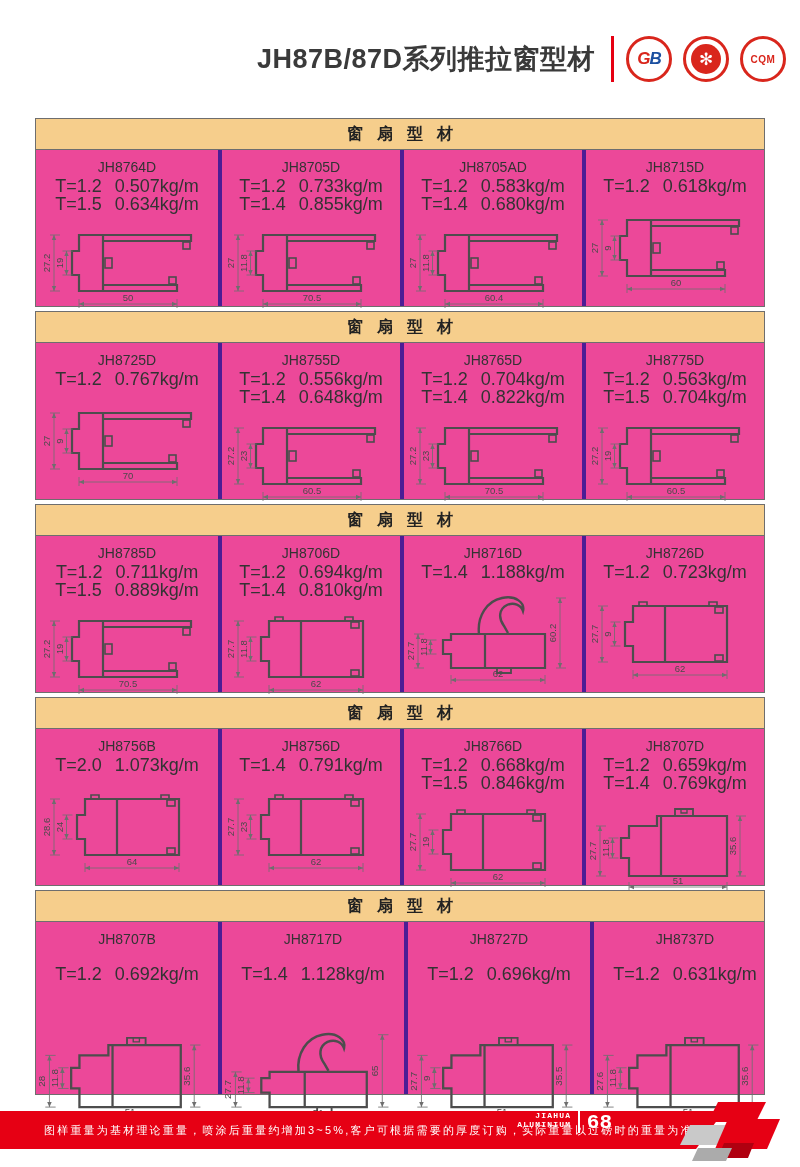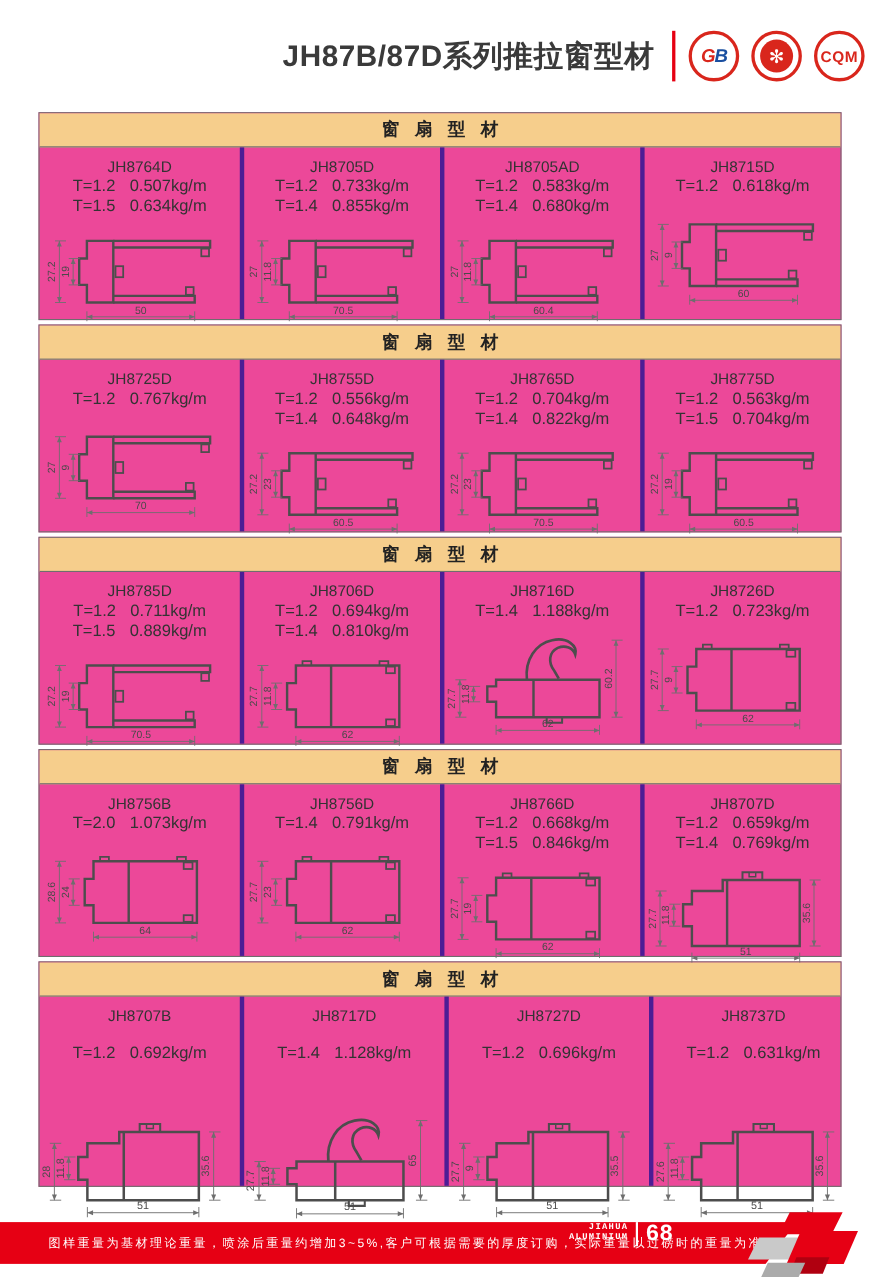--- a/index.html
+++ b/index.html
@@ -2,45 +2,45 @@
 <html><head>
 <meta charset="utf-8">
 <style>
   * { margin:0; padding:0; box-sizing:border-box; }
   html,body { width:800px; }
   body {
     width:800px; height:1167px; position:relative; background:#ffffff;
     font-family:"Liberation Sans", sans-serif; color:#333; overflow:hidden;
   }
   
-  .header { height:102px; display:flex; align-items:center; justify-content:flex-end; padding-right:14px; }
+  .header { height:118px; display:flex; align-items:center; justify-content:flex-end; padding-right:14px; }
   .title-block { text-align:right; margin-right:14px; }
   .title { font-size:27px; font-weight:bold; color:#3a3a3a; letter-spacing:0.5px; }
   .subtitle { font-size:11px; color:#4a4a4a; letter-spacing:1.6px; margin-top:3px; word-spacing:3px; }
   .header-divider { width:3px; height:46px; background:#e60012; margin:0 12px 0 2px; }
   .logos { display:flex; align-items:center; gap:11px; }
   .logo { width:46px; height:46px; border-radius:50%; border:3px solid #d9261c; display:flex; align-items:center; justify-content:center; position:relative; background:#fff; }
   .logo-gb span { font-size:17px; font-weight:bold; font-style:italic; color:#d9261c; letter-spacing:-1px; }
   .logo-gb .b { color:#1a4fa0; }
   .logo-star .disc { width:30px; height:30px; border-radius:50%; background:#d9261c; color:#fff; display:flex; align-items:center; justify-content:center; font-size:17px; }
-  .logo-cqm span { font-size:14px; font-weight:bold; color:#d9261c; letter-spacing:0.5px; }
+  .logo-cqm span { font-size:10px; font-weight:bold; color:#d9261c; letter-spacing:0.5px; }
   
   .content { margin:0 35px; }
   .section { border:1.5px solid #6e6e6e; margin-bottom:4px; background:#ec4899; }
   .section-header {
     height:31px; background:#f6ce8c; border-bottom:1.5px solid #6e6e6e;
     display:flex; align-items:center; justify-content:center;
     font-size:16px; font-weight:bold; color:#222; letter-spacing:14px; text-indent:14px;
   }
   .cells { display:grid; grid-template-columns:1fr 1fr 1fr 1fr; }
   .cell { height:156px; display:flex; flex-direction:column; align-items:center; padding-top:8px; }
   .cell + .cell { border-left:4px solid #4c1d95; }
   .sec5 .cell { height:172px;gap:16px; }
   .code { font-size:14px; color:#333; line-height:19px; }
-  .spec { display:flex; justify-content:center; gap:13px; font-size:15px; line-height:18px; height:18px; color:#333; }
+  .spec { display:flex; justify-content:center; gap:13px; font-size:18px; line-height:18px; height:18px; color:#333; }
   .drawing { margin-top:auto; margin-bottom:4px; }
   .profile-svg { display:block; width:176px; height:104px; }
   .sec5 .profile-svg { width:182px; height:118px; }
   
   .footer { position:absolute; left:0; bottom:0; width:800px; height:74px; }
   .footer-band {
     position:absolute; left:0; top:18px; width:724px; height:38px; background:#e60014;
     clip-path:polygon(0 0, 100% 0, calc(100% - 28px) 100%, 0 100%);
     display:flex; align-items:center; padding-left:44px; color:#fff;
   }

